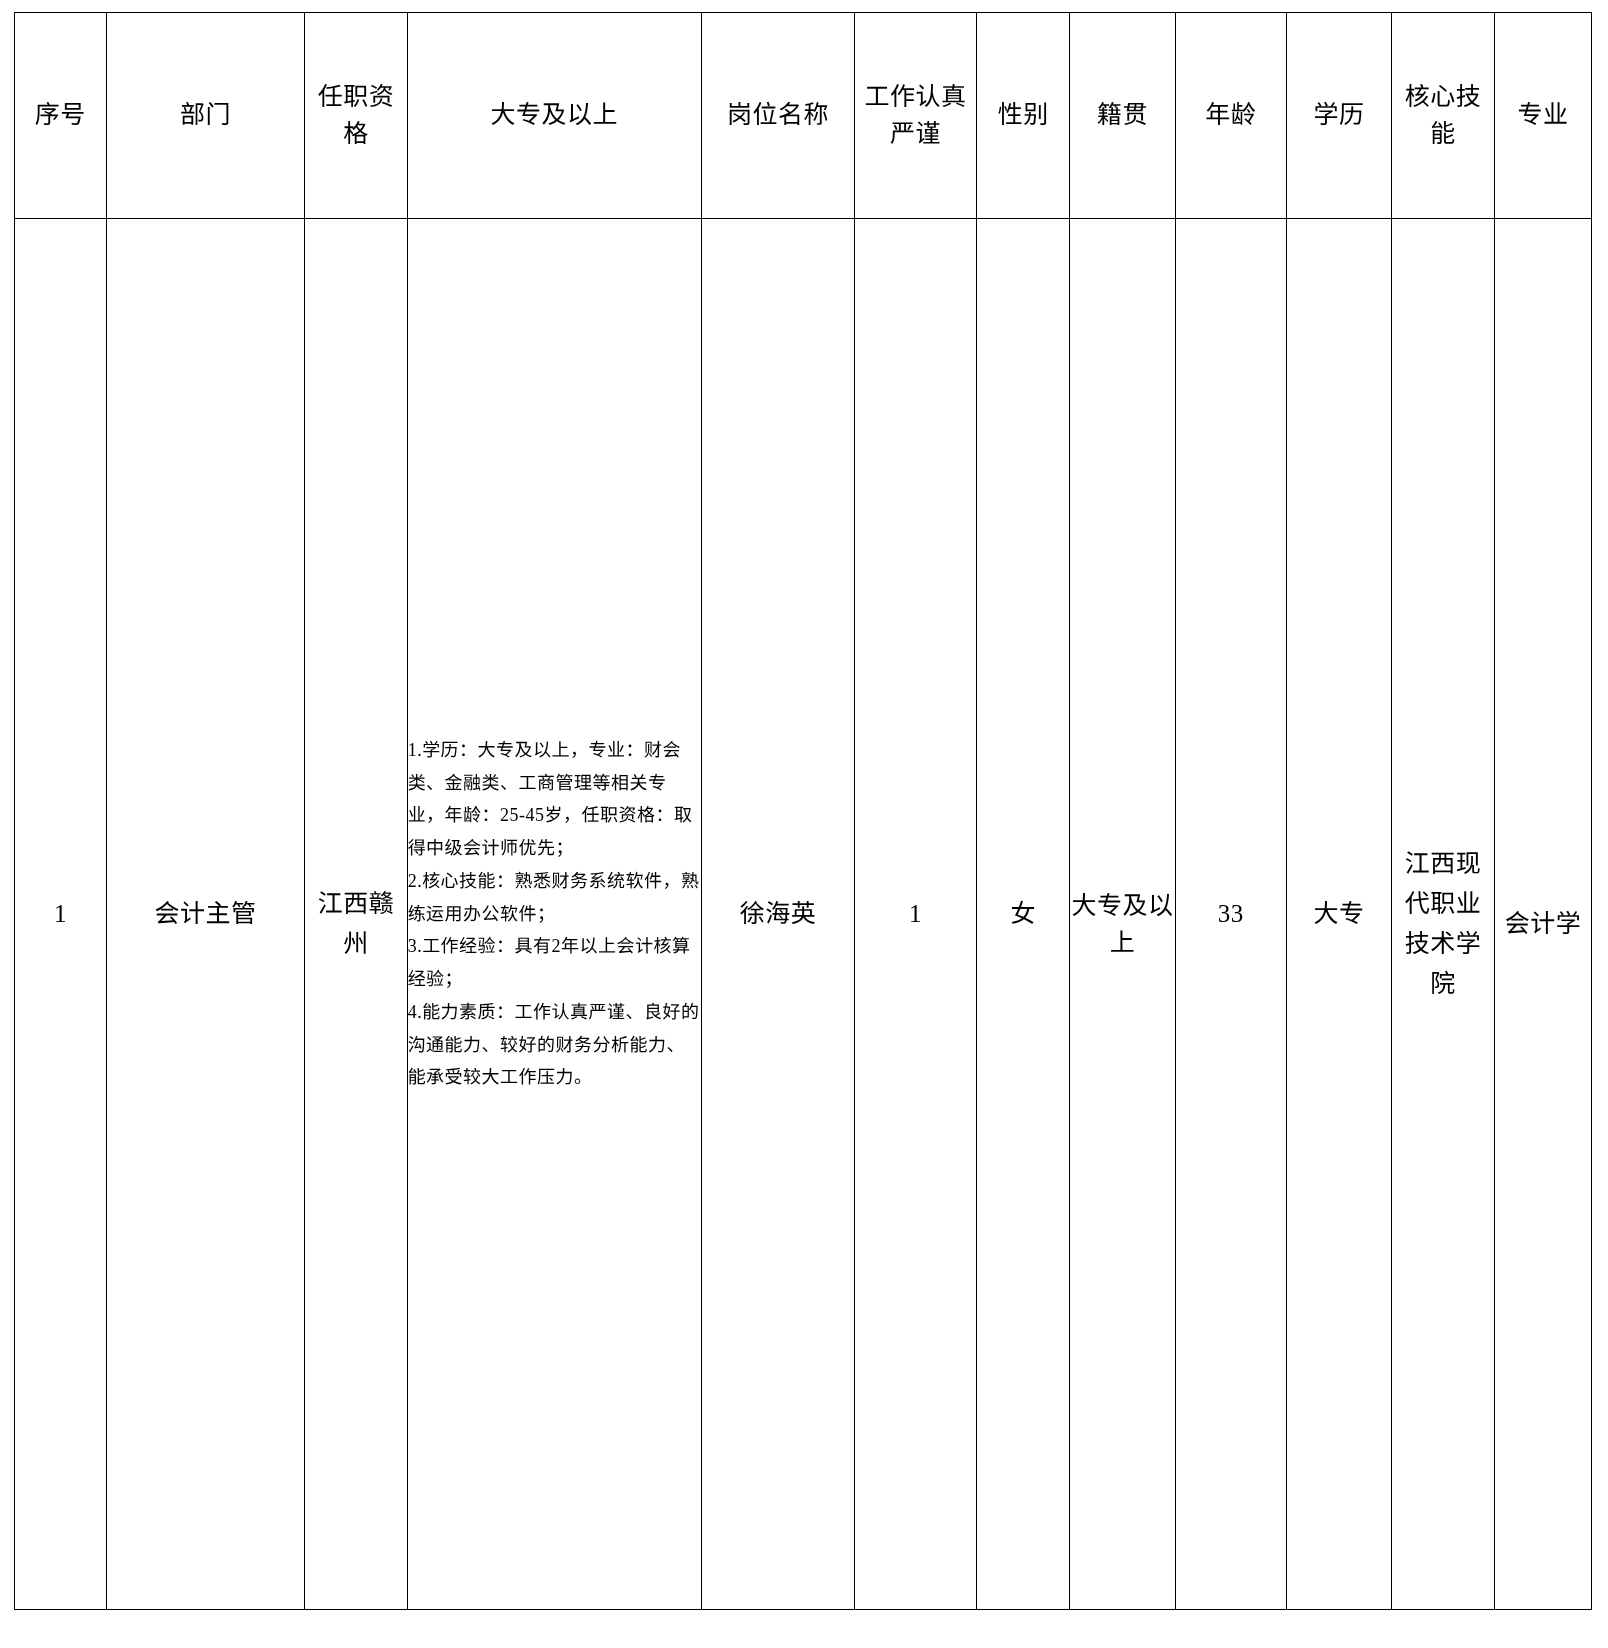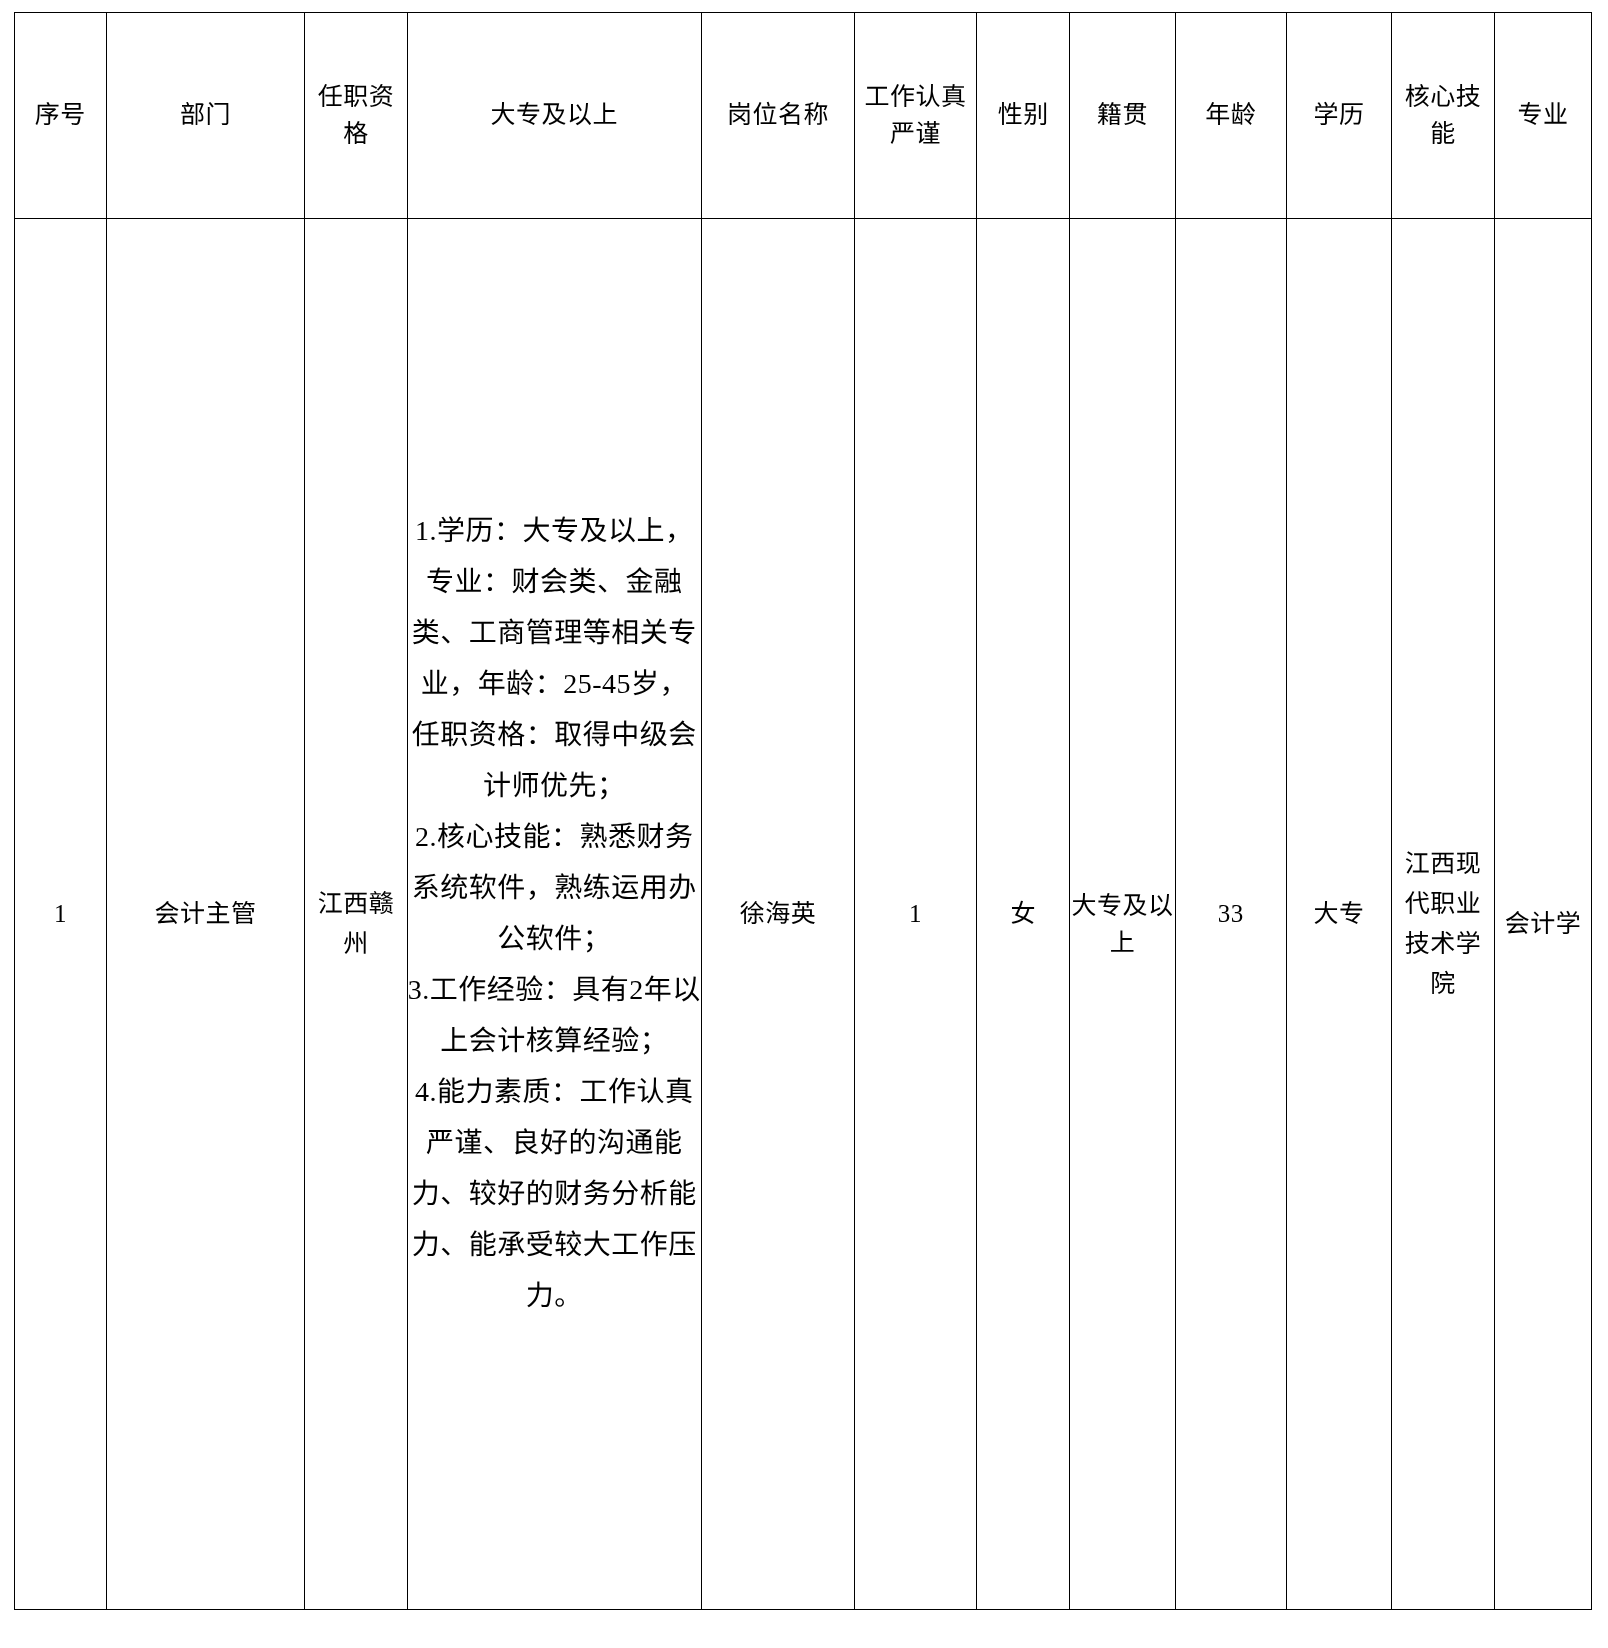--- a/index.html
+++ b/index.html
@@ -63,23 +63,23 @@
   tbody td {
     height: 1390px;
     padding: 6px 4px;
   }
   td.req-cell {
     text-align: left;
     vertical-align: top;
     padding: 18px 14px 10px 16px;
   }
   .req-text {
-    font-size: 28px;
+    font-size: 18px;
     line-height: 1.82;
-    text-align: center;
+    text-align: left;
     white-space: pre-wrap;
     word-break: break-all;
   }
   .narrow-stack {
     display: block;
     width: 100%;
     word-break: break-all;
     line-height: 1.5;
     margin-top: 20px;
   }

